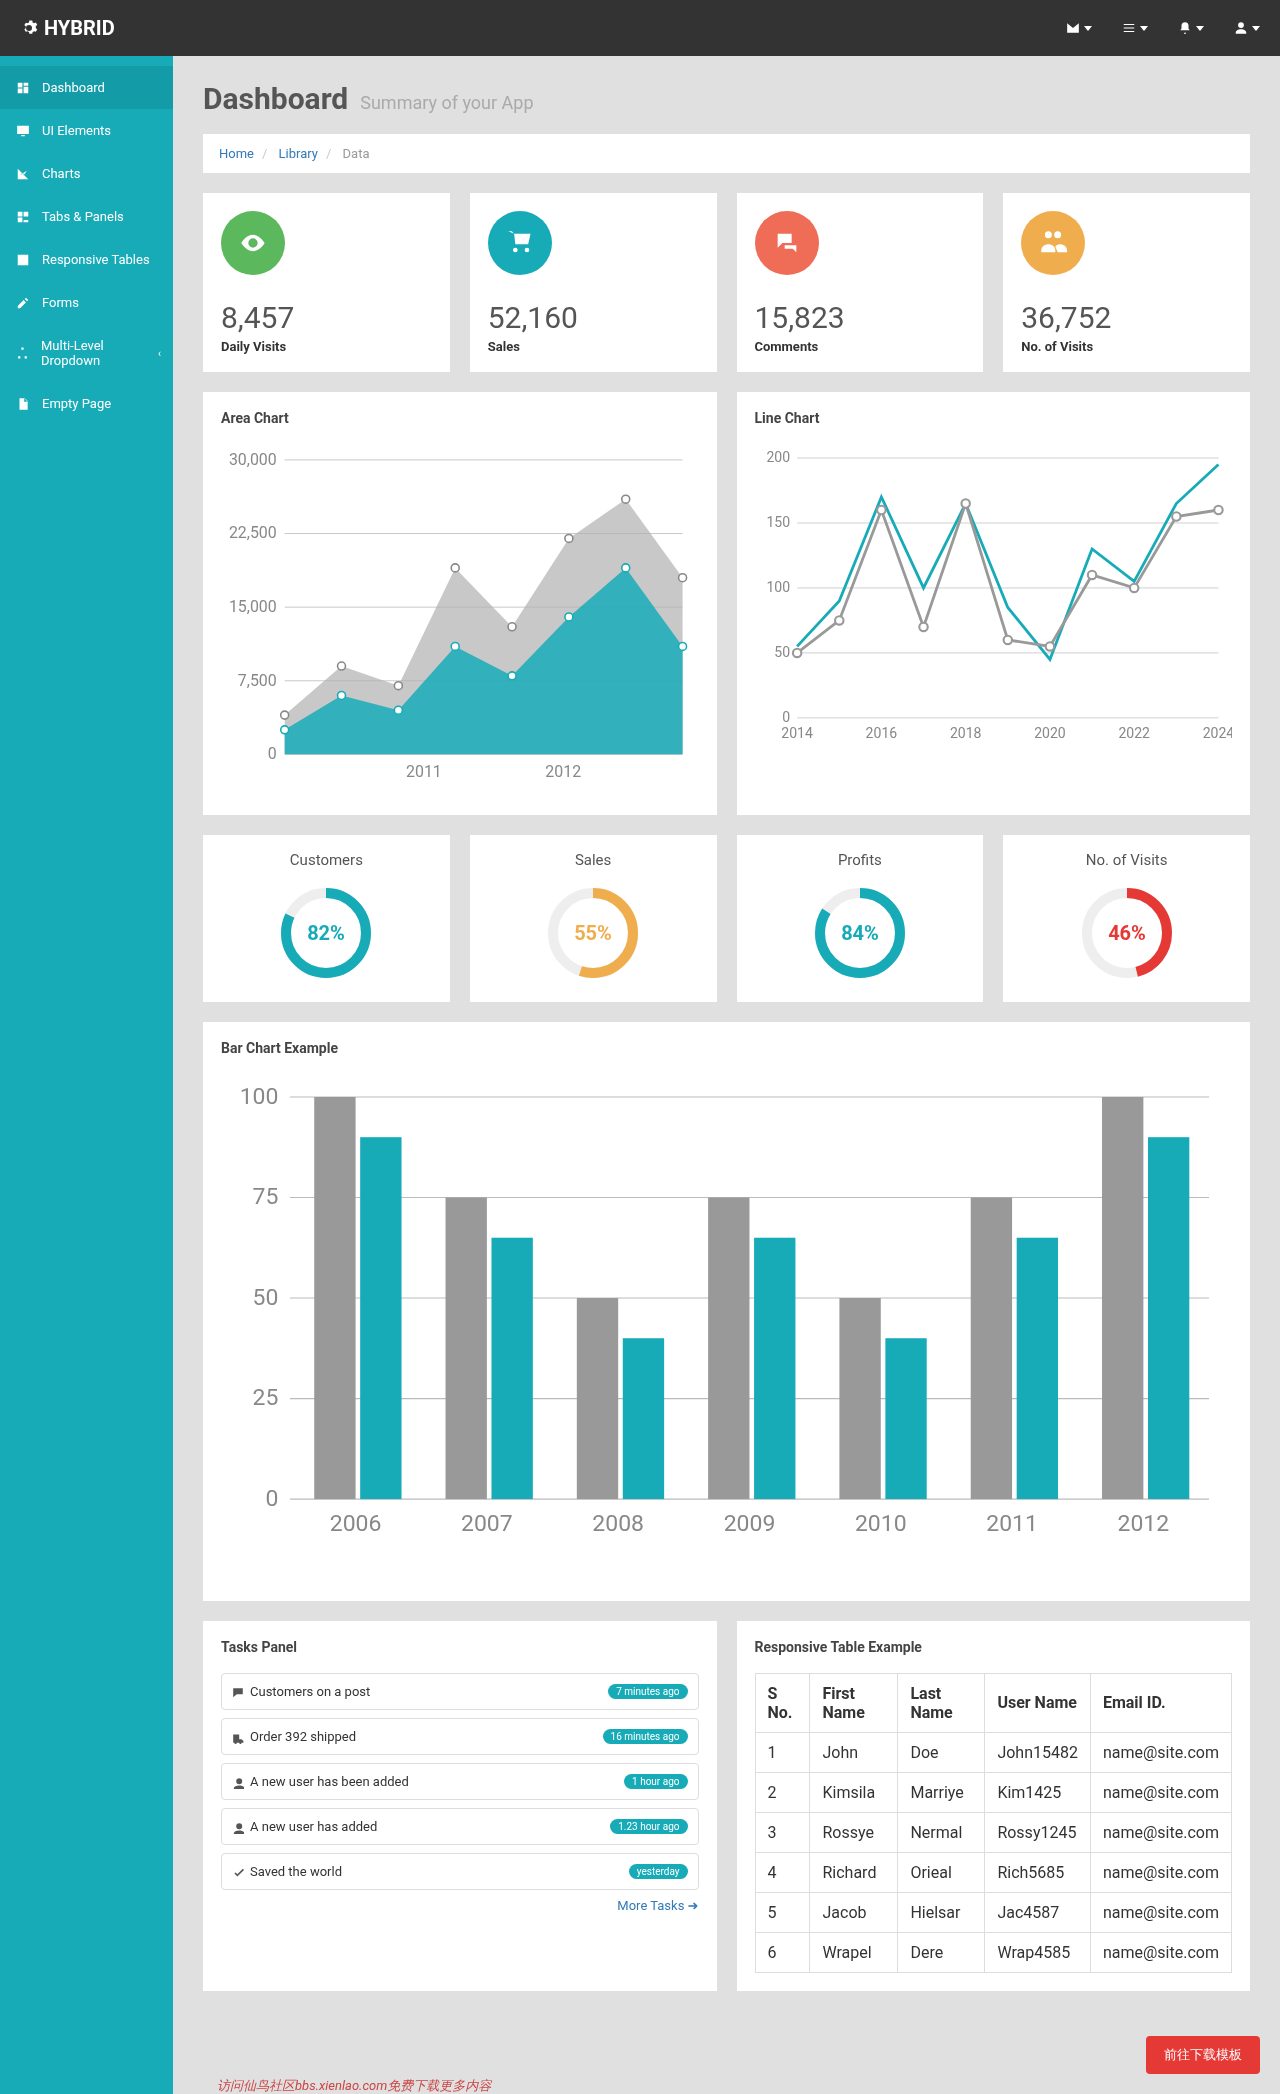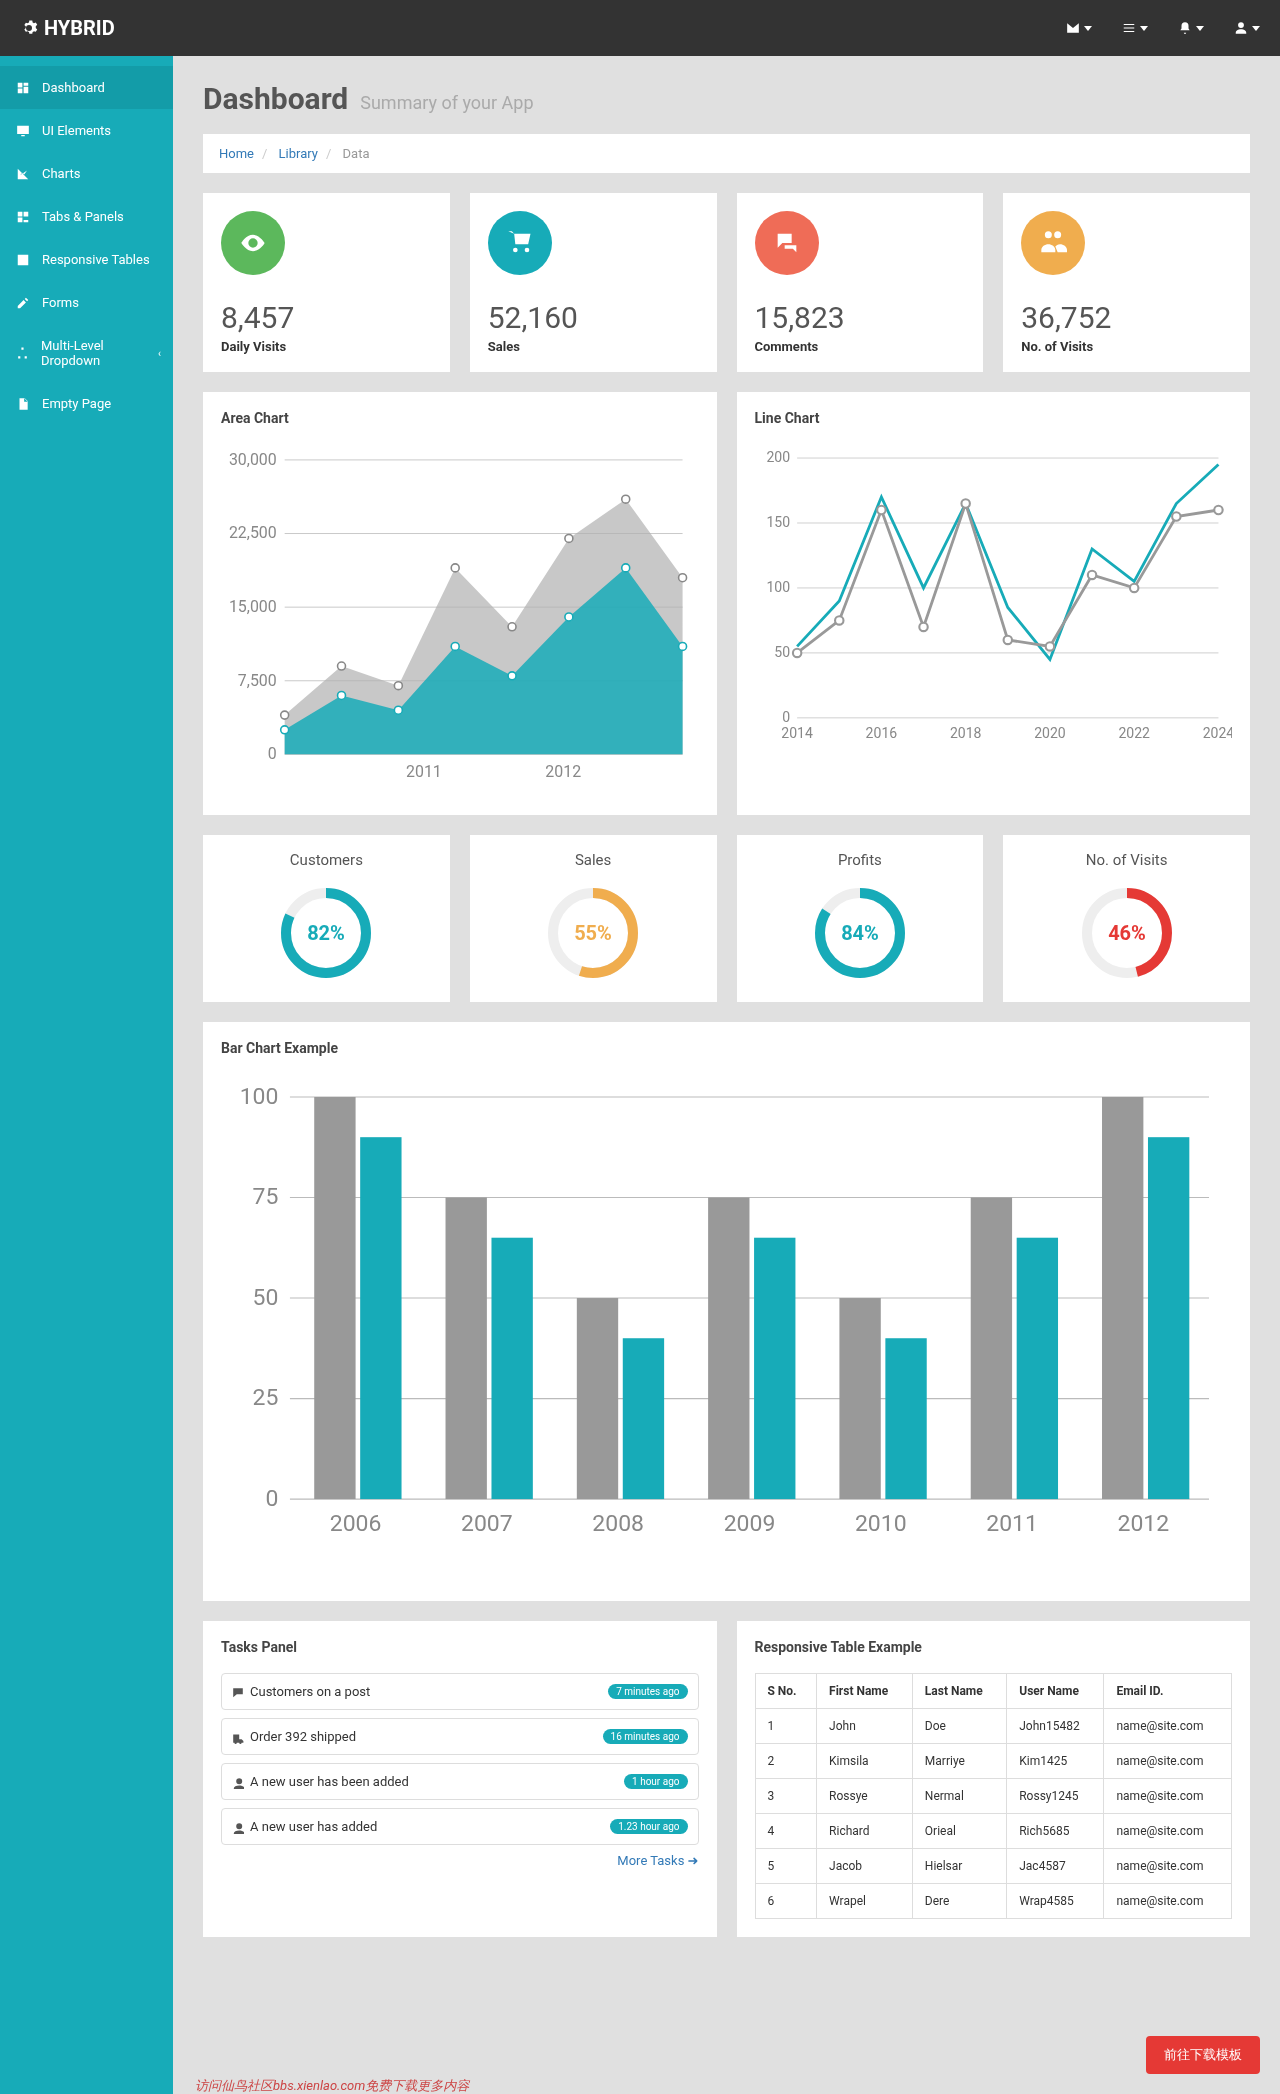--- a/index.html
+++ b/index.html
@@ -41,25 +41,25 @@
 .gauge-title{font-size:15px;color:#555;margin-bottom:14px}
 .gauge-svg{width:100px;height:100px}
 .gauge-pct{font-size:20px;font-weight:bold}
 .tasks{width:32%}
 .task-item{border:1px solid #ddd;border-radius:4px;padding:10px;margin-bottom:8px;display:flex;justify-content:space-between;align-items:flex-start;gap:8px;font-size:13px}
 .task-text{display:flex;align-items:flex-start;gap:6px}
 .task-text svg{width:12px;height:12px;fill:#555;flex-shrink:0;margin-top:3px}
 .badge{background:#17abb8;color:#fff;border-radius:10px;padding:2px 8px;font-size:10px;white-space:nowrap}
 .more-tasks{text-align:right;color:#337ab7;font-size:13px;cursor:pointer;margin-top:8px}
 .table-panel{flex:1}
-table{width:100%;border-collapse:collapse;font-size:12px}
+table{width:100%;border-collapse:collapse;font-size:16px}
 th,td{border:1px solid #ddd;padding:10px 12px;text-align:left}
 th{font-weight:bold}
 .dl-btn{position:fixed;bottom:20px;right:20px;background:#e53935;color:#fff;border:none;border-radius:4px;padding:10px 18px;font-size:13px;cursor:pointer}
-.watermark{position:absolute;bottom:5px;left:22px;color:#c44;font-size:13px;font-style:italic}
+.watermark{position:absolute;bottom:5px;left:44px;color:#c44;font-size:13px;font-style:italic}
 .axis-text{font-size:10px;fill:#888}
 .grid-line{stroke:#bbb;stroke-width:0.5}
 </style>
 </head>
 <body>
 
 <div class="topbar">
   <div class="brand">
     <svg viewBox="0 0 24 24">
         <path d="M12 8a4 4 0 100 8 4 4 0 000-8zm9 4l2 2-2 3-2.5-.8a7 7 0 01-1.7 1l-.4 2.6h-4l-.4-2.6a7 7 0 01-1.7-1L7.8 17l-2-3 2-2-.1-1 .1-1-2-2 2-3 2.5.8a7 7 0 011.7-1L12.4 2h4l.4 2.6a7 7 0 011.7 1L21 4.8l2 3-2 2 .1 1z"></path>
@@ -385,20 +385,29 @@
             </div>
             <div class="task-item">
     <div class="task-text">
                 <svg viewBox="0 0 20 20">
                   <path d="M12 12a5 5 0 100-10 5 5 0 000 10zm0 2c-5 0-9 2-9 5v2h18v-2c0-3-4-5-9-5z"></path>
                 </svg>
                 <span>A new user has added</span>
               </div>
     <span class="badge">1.23 hour ago</span>
             </div>
+            <div class="task-item">
+    <div class="task-text">
+                <svg viewBox="0 0 20 20">
+                  <path d="M9 16l-5-5 2-2 3 3 9-9 2 2z"></path>
+                </svg>
+                <span>Saved the world</span>
+              </div>
+    <span class="badge">yesterday</span>
+            </div>
           </div>
         <div class="more-tasks"><span>More Tasks</span> ➜</div>
       </div>
       <div class="panel table-panel">
         <div class="panel-title">Responsive Table Example</div>
         <table>
           <thead>
               <tr id="thead-row">
                 <th>S No.</th>
                 <th>First Name</th>

